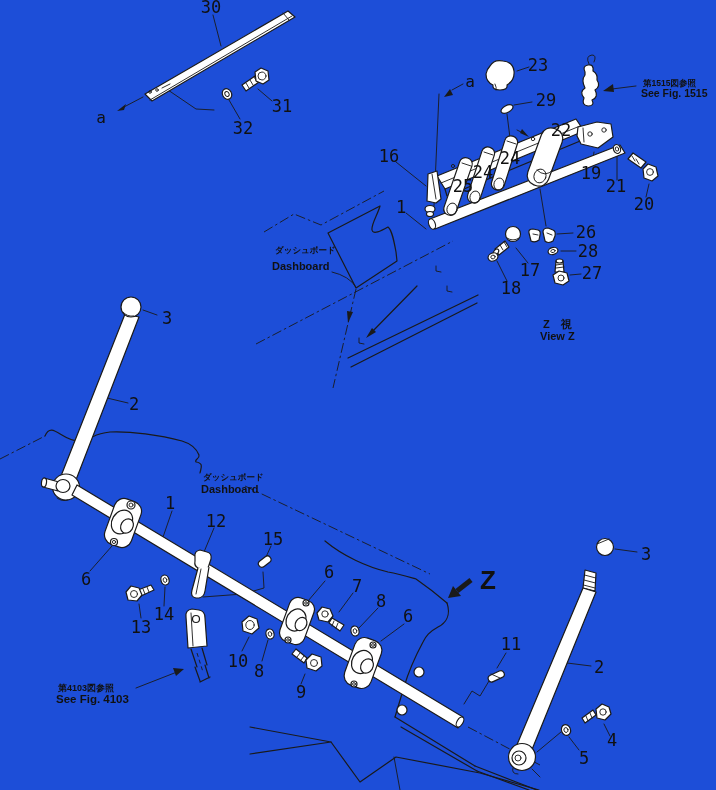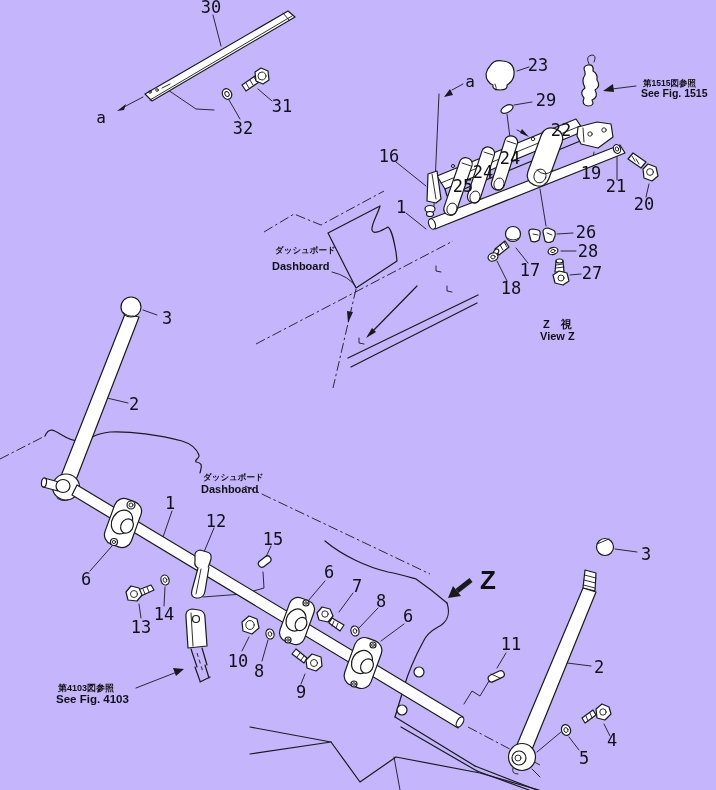--- a/index.html
+++ b/index.html
@@ -1,16 +1,16 @@
 <!DOCTYPE html>
 <html><head>
 <meta charset="utf-8">
 <style>
   html,body{margin:0;padding:0;background:#fff;}
-  #stage{position:relative;width:716px;height:790px;background:#c4b5fd;overflow:hidden;}
+  #stage{position:relative;width:716px;height:790px;background:#1d4ed8;overflow:hidden;}
   svg{display:block;}
   .ln{fill:none;stroke:#1a1a1a;stroke-width:1.2;stroke-linecap:round;stroke-linejoin:round;}
   .thin{fill:none;stroke:#1a1a1a;stroke-width:0.9;stroke-linecap:round;stroke-linejoin:round;}
   .wh{fill:#ffffff;stroke:#1a1a1a;stroke-width:1.2;stroke-linejoin:round;}
   .dd{fill:none;stroke:#1a1a1a;stroke-width:0.9;stroke-dasharray:10 3 2.5 3;}
   .dsh{fill:none;stroke:#1a1a1a;stroke-width:0.9;stroke-dasharray:4 3;}
   .blk{fill:#1a1a1a;stroke:none;}
   .pn{font-family:"DejaVu Sans Mono",monospace;font-size:17px;fill:#111;text-anchor:middle;}
   .pna{font-family:"DejaVu Sans Mono",monospace;font-size:16px;fill:#111;text-anchor:middle;}
   .ann{font-family:"Liberation Sans",sans-serif;font-weight:700;fill:#111;}

